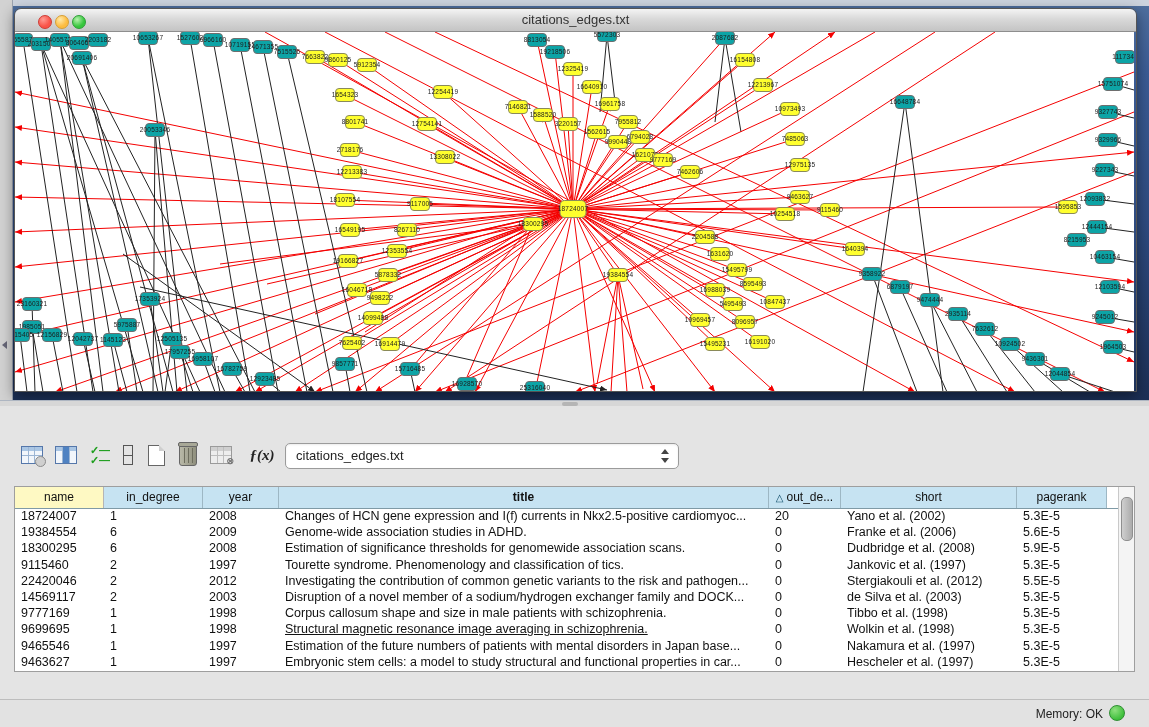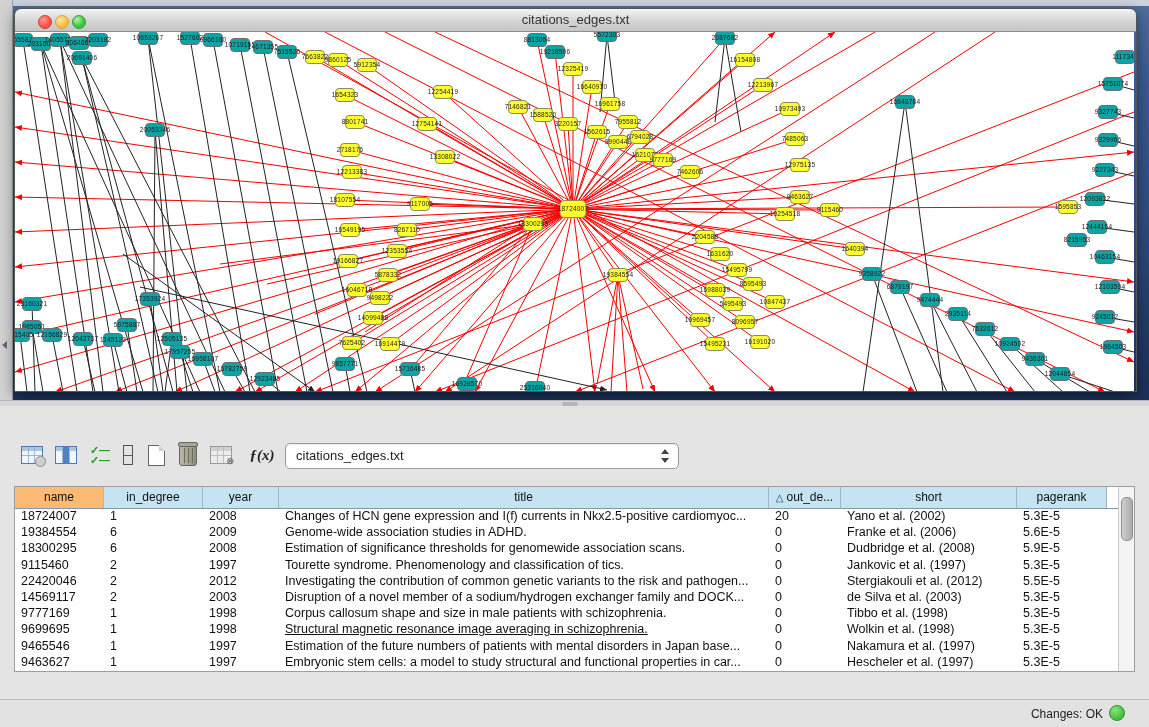--- a/index.html
+++ b/index.html
@@ -53,21 +53,21 @@
      border:1px solid #9b9b9b;border-radius:5px;box-shadow:inset 0 1px 2px rgba(0,0,0,.08);}
   .net-combo .txt{position:absolute;left:10px;top:4px;font-size:13px;color:#222;}
   .combo-arrows{position:absolute;right:8px;top:4px;width:9px;height:16px;}
   .combo-arrows .up{position:absolute;left:0;top:1px;width:0;height:0;border-left:4.5px solid transparent;border-right:4.5px solid transparent;border-bottom:5px solid #444;}
   .combo-arrows .dn{position:absolute;left:0;bottom:1px;width:0;height:0;border-left:4.5px solid transparent;border-right:4.5px solid transparent;border-top:5px solid #444;}
   
   .tbl{position:absolute;left:14px;top:86px;width:1121px;height:186px;background:#fff;border:1px solid #9e9e9e;box-sizing:border-box;}
   .thead{position:absolute;left:0;top:0;height:21px;width:1104px;display:flex;border-bottom:1px solid #7f9aa6;}
   .th{box-sizing:border-box;border-right:1px solid #9db7c4;background:#c6e3f2;font-size:12px;color:#111;
       text-align:center;line-height:21px;overflow:hidden;white-space:nowrap;}
-  .th.gray{background:#fdba74;border-right:1px solid #b5b5b5;}
+  .th.gray{background:#fef9c3;border-right:1px solid #b5b5b5;}
   .sort-tri{color:#0b4a66;font-size:10px;margin-right:3px;}
   .tbody{position:absolute;left:0;top:21px;width:1104px;}
   .tr{display:flex;height:16.2px;}
   .td{box-sizing:border-box;padding-left:6px;font-size:12.5px;color:#111;line-height:16px;
       overflow:hidden;white-space:nowrap;}
   .vscroll{position:absolute;right:0;top:0;width:15px;height:184px;background:#f4f4f4;border-left:1px solid #c9c9c9;}
   .vthumb{position:absolute;left:2px;top:10px;width:10px;height:42px;background:linear-gradient(90deg,#cfcfcf,#ababab);border:1px solid #8f8f8f;border-radius:5px;}
   
   .seg{position:absolute;left:427px;top:275px;height:20px;display:flex;border:1px solid #8f8f8f;border-radius:5px;overflow:hidden;background:#fff;}
   .seg-btn{font-size:13px;padding:0 14px;line-height:20px;color:#1c1c1c;background:#fdfdfd;border-right:1px solid #b9b9b9;}
@@ -595,21 +595,21 @@
             <span class="dn"></span>
           </span>
       </div>
     </div>
 
     <div class="tbl">
       <div class="thead" id="thead">
           <div class="th gray" style="width: 89px;">name</div>
           <div class="th" style="width: 99px;">in_degree</div>
           <div class="th" style="width: 76px;">year</div>
-          <div class="th" style="width: 490px;">title</div>
+          <div class="th" style="width: 490px; font-weight: bold;">title</div>
           <div class="th" style="width: 72px;"><span class="sort-tri">△</span>out_de...</div>
           <div class="th" style="width: 176px;">short</div>
           <div class="th" style="width: 90px;">pagerank</div>
         </div>
       <div class="tbody" id="tbody">
           <div class="tr">
             <div class="td" style="width: 89px;">18724007</div>
             <div class="td" style="width: 99px;">1</div>
             <div class="td" style="width: 76px;">2008</div>
             <div class="td" style="width: 490px;">Changes of HCN gene expression and I(f) currents in Nkx2.5-positive cardiomyoc...</div>
@@ -699,17 +699,17 @@
             <div class="td" style="width: 90px;">5.3E-5</div>
           </div>
         </div>
       <div class="vscroll">
           <div class="vthumb"></div>
         </div>
     </div>
 
 
     <div class="statusbar">
-      <span class="mem-label">Changes: OK</span>
+      <span class="mem-label">Memory: OK</span>
       <span class="mem-dot"></span>
     </div>
   </div>
 </div>
 
 </body></html>

